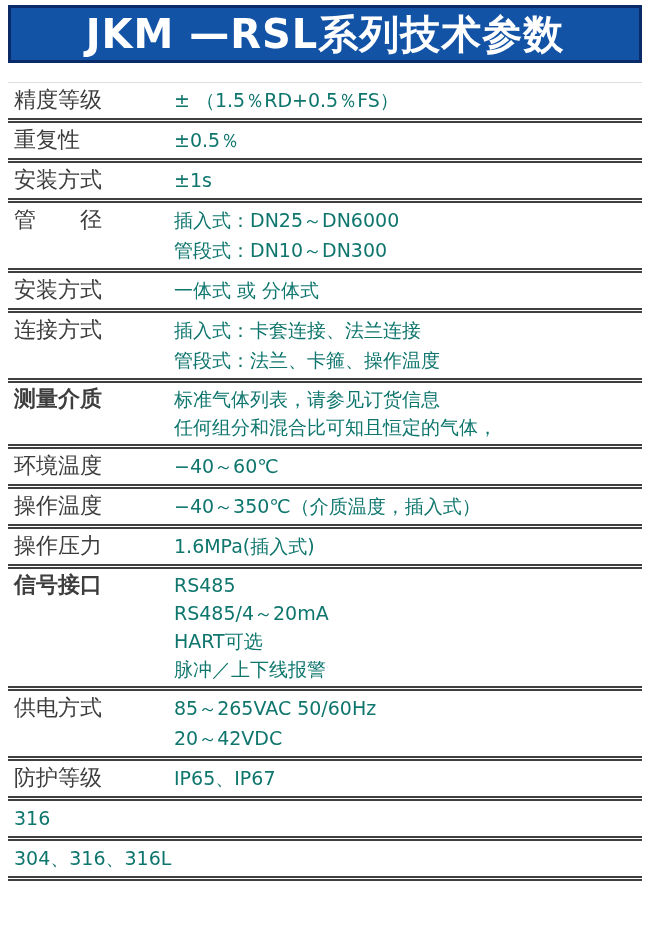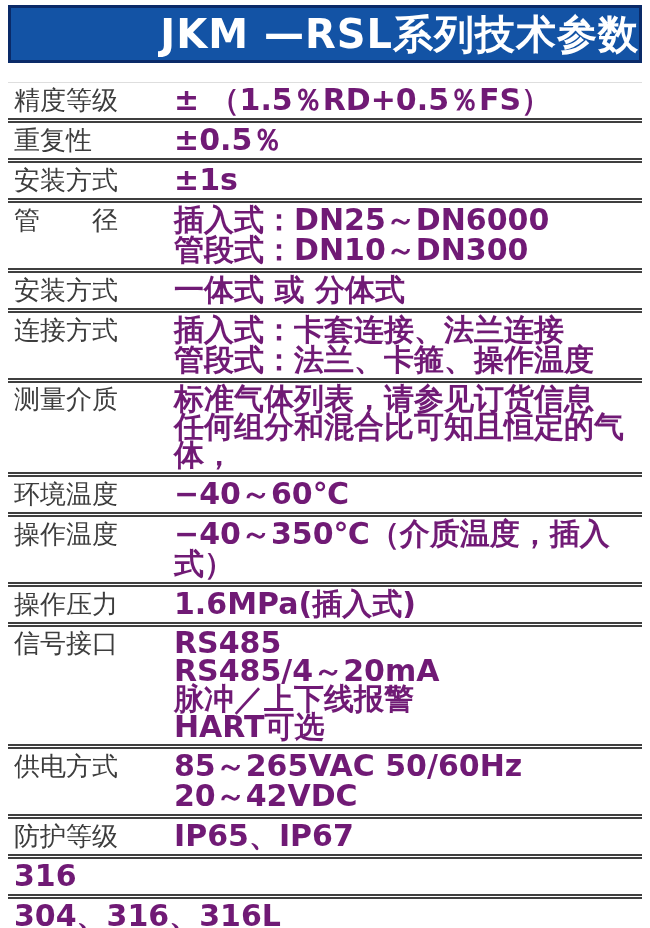--- a/index.html
+++ b/index.html
@@ -18,21 +18,21 @@
     background: #ffffff;
   }
   
   .banner {
     margin: 5px 8px 0 8px;
     height: 52px;
     background: #1353a5;
     border: 3px solid #0a2a68;
     display: flex;
     align-items: center;
-    justify-content: flex-end;
+    justify-content: center;
   }
   .banner .title {
     color: #ffffff;
     font-size: 40px;
     font-weight: bold;
     letter-spacing: 1px;
     white-space: nowrap;
   }
   
   .spec-table {
@@ -43,34 +43,33 @@
     border-top: 1px solid #dedede;
   }
   .row {
     display: flex;
     align-items: flex-start;
     padding: 2px 0 3px 6px;
   }
   .label {
     flex: none;
     width: 160px;
-    font-size: 26px;
+    font-size: 22px;
     line-height: 30px;
     color: #3d3d3d;
     white-space: pre;
   }
   .value {
     flex: 1;
-    font-size: 30px;
+    font-size: 19px;
     line-height: 30px;
-    color: #701a75;
-    font-weight: bold;
+    color: #0f766e;
   }
   .row.tight .value { line-height: 28px; }
-  .row.tight .label { line-height: 28px; }
+  .row.tight .label { line-height: 28px; font-weight: bold; }
   .divider {
     height: 1px;
     border-top: 2px solid #3f3f3f;
     border-bottom: 2px solid #3f3f3f;
     background: #ffffff;
   }
 </style>
 </head>
 <body>
 
@@ -164,22 +163,22 @@
         <div>1.6MPa(插入式)</div>
       </div>
     </div>
     <div class="divider"></div>
 
     <div class="row tight">
       <div class="label">信号接口</div>
       <div class="value">
         <div>RS485</div>
         <div>RS485/4～20mA</div>
+        <div>HART可选</div>
         <div>脉冲／上下线报警</div>
-        <div>HART可选</div>
       </div>
     </div>
     <div class="divider"></div>
 
     <div class="row">
       <div class="label">供电方式</div>
       <div class="value">
         <div>85～265VAC 50/60Hz</div>
         <div>20～42VDC</div>
       </div>

